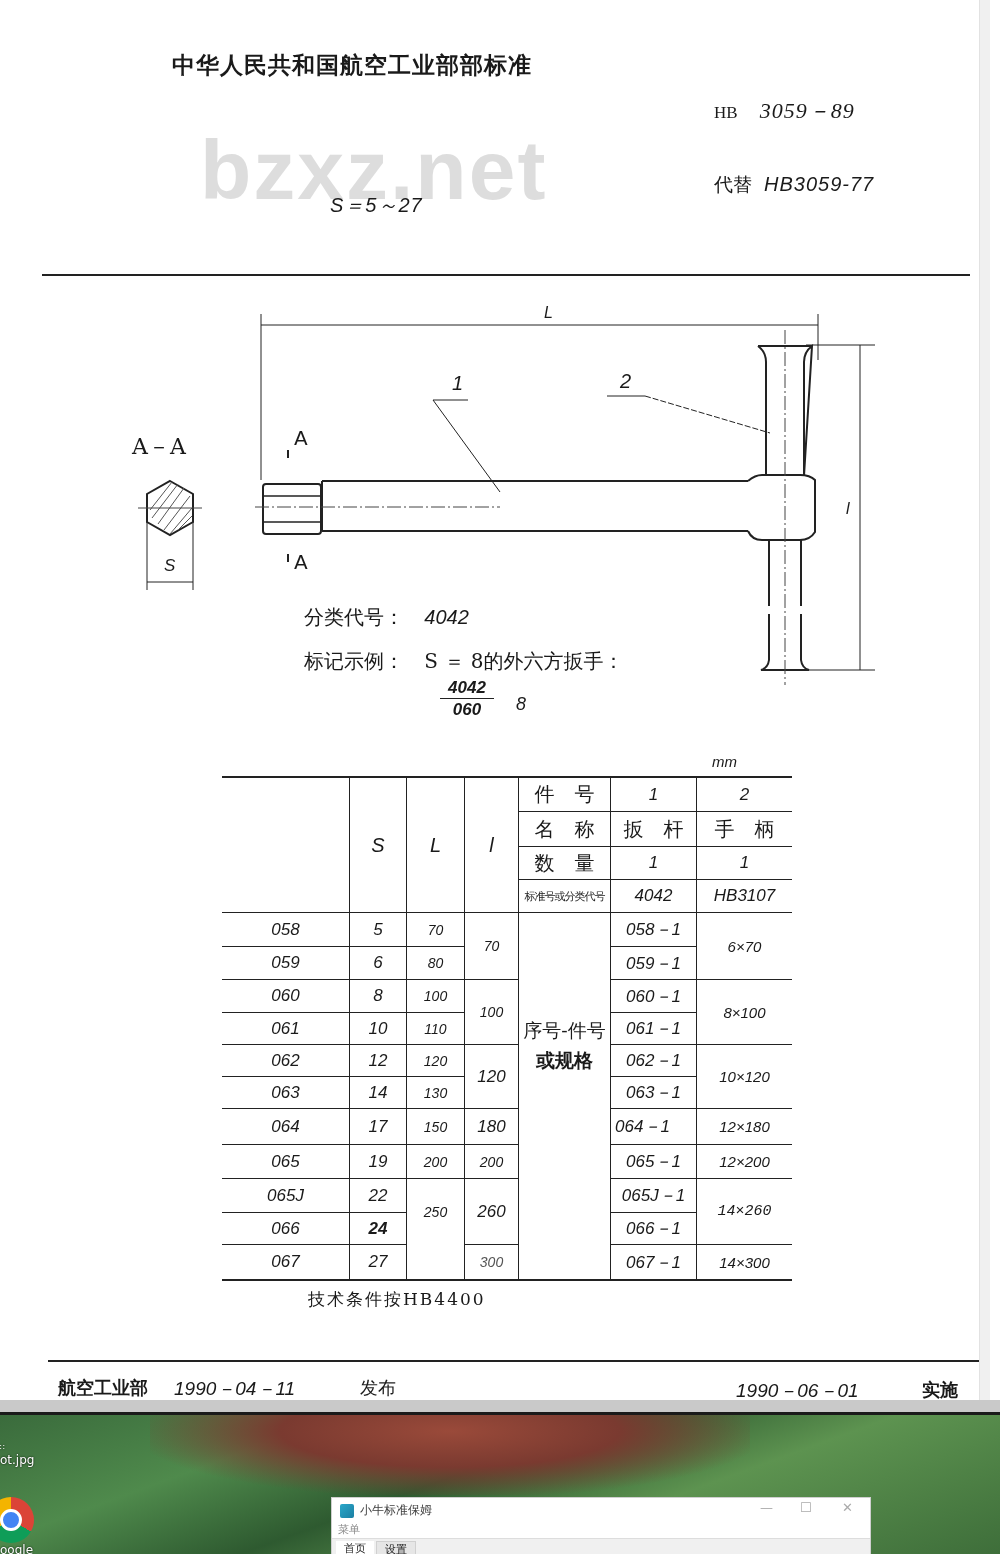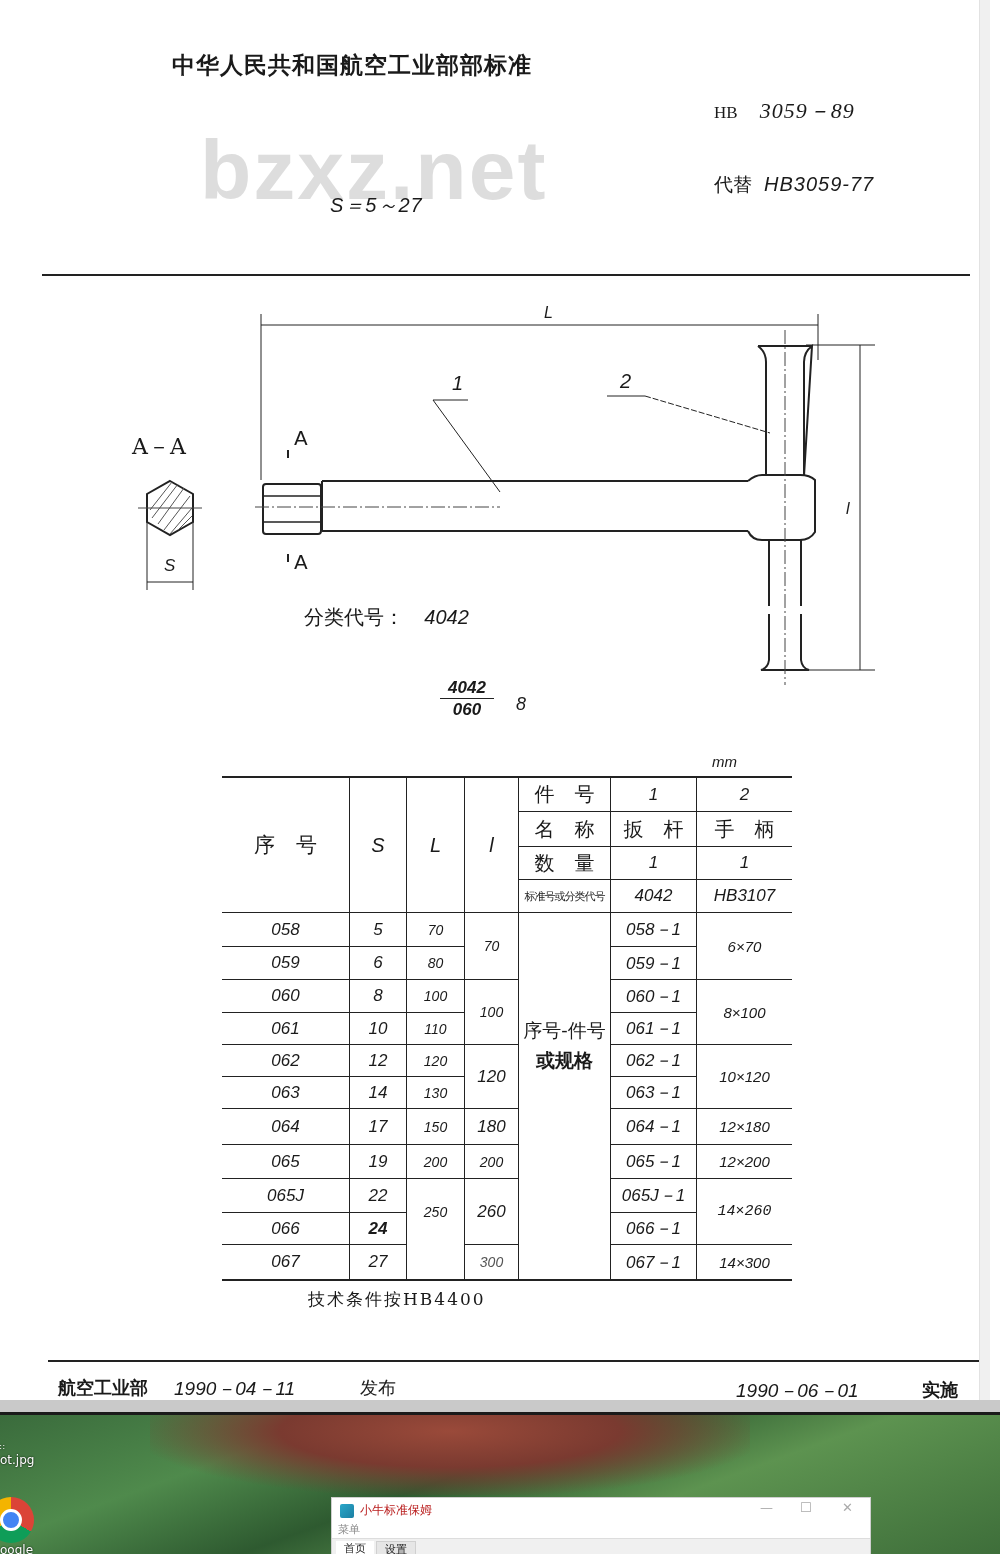--- a/index.html
+++ b/index.html
@@ -27,21 +27,21 @@
   
   .taskbar-sep { left:0; top:1400px; width:1000px; height:12px; background:#c9c9c9; border-bottom:3px solid #1a1a1a; }
   .desktop { left:0; top:1415px; width:1000px; height:139px;
      background: linear-gradient(160deg, #3a6b3c 0%, #4f8a4c 25%, #2e5a30 45%, #5d9350 65%, #3e6e3a 100%); overflow:hidden; }
   .desk-red { left:150px; top:0; width:600px; height:80px; background:radial-gradient(ellipse at 50% 20%, #9a4a3a 0%, #7a3a30 40%, rgba(120,60,50,0) 75%); }
   .desk-icon-label { color:#fff; font-size:12px; text-shadow:0 0 2px #000; }
   .chrome { left:-12px; top:1497px; width:46px; height:46px; border-radius:50%;
      background:conic-gradient(#db4437 0deg 120deg, #0f9d58 120deg 240deg, #f4b400 240deg 360deg); }
   .chrome::after { content:""; position:absolute; left:12px; top:12px; width:22px; height:22px; border-radius:50%; background:#4285f4; border:3px solid #fff; box-sizing:border-box; }
   .app { left:331px; top:1497px; width:538px; height:57px; background:#fff; border:1px solid #cfcfcf; }
-  .app-title { left:8px; top:4px; font-size:12px; color:#b91c1c; display:flex; align-items:center; gap:6px; }
+  .app-title { left:8px; top:4px; font-size:12px; color:#404040; display:flex; align-items:center; gap:6px; }
   .app-logo { width:14px; height:14px; background:linear-gradient(135deg,#2aa7c9,#1b7fa3); border-radius:2px; }
   .win-btn { top:2px; font-size:13px; color:#aaa; }
   .menu { left:6px; top:24px; font-size:11px; color:#888; }
   .tabs { left:0; top:40px; width:538px; height:17px; background:#f0f0f0; border-top:1px solid #ddd; }
   .tab { top:2px; height:15px; padding:0 8px; font-size:11px; color:#222; }
   .tab.active { background:#fff; }
   .tab.inactive { background:#e6e6e6; border:1px solid #d0d0d0; border-bottom:none; }
 </style>
 </head>
 <body>
@@ -120,20 +120,24 @@
   <div class="abs italic-num" style="left:164px; top:556px; font-size:17px;">S</div>
   <div class="abs italic-num" style="left:544px; top:304px; font-size:16px;">L</div>
   <div class="abs italic-num" style="left:846px; top:500px; font-size:16px;">l</div>
   <div class="abs italic-num" style="left:452px; top:372px; font-size:20px;">1</div>
   <div class="abs italic-num" style="left:620px; top:370px; font-size:20px;">2</div>
 
   <div class="abs hand" style="left:304px; top:604px; font-size:20px;">
     <span>分类代号：</span>
     <span class="italic-num" style="margin-left:14px;">4042</span>
   </div>
+  <div class="abs hand" style="left:304px; top:648px; font-size:20px;">
+    <span>标记示例：</span>
+    <span style="margin-left:14px;">S ＝ 8的外六方扳手：</span>
+  </div>
   <div class="abs italic-num" style="left:440px; top:678px; font-size:17px; font-weight:bold; text-align:center; width:54px;">
     <div style="border-bottom:1.5px solid #222; line-height:20px;">4042</div>
     <div style="line-height:22px;">060</div>
   </div>
   <div class="abs italic-num" style="left:516px; top:694px; font-size:18px;">8</div>
 
   <div class="abs italic-num" style="left:712px; top:753px; font-size:15px;">mm</div>
   <div class="abs tbl">
 
     <div class="hline" style="left:0; top:0; width:570px; height:2px;"></div>
@@ -166,21 +170,20 @@
     <div class="hline" style="left:0; top:368px; width:296px;"></div>
     <div class="hline" style="left:388px; top:368px; width:182px;"></div>
     <div class="hline" style="left:0; top:402px; width:296px;"></div>
     <div class="hline" style="left:388px; top:402px; width:182px;"></div>
     <div class="hline" style="left:0; top:436px; width:184px;"></div>
     <div class="hline" style="left:388px; top:436px; width:86px;"></div>
     <div class="hline" style="left:0; top:468px; width:184px;"></div>
     <div class="hline" style="left:242px; top:468px; width:54px;"></div>
     <div class="hline" style="left:388px; top:468px; width:182px;"></div>
 
-    <div class="cell hand" style="left:0; top:2px; width:127px; height:134px; font-size:21px;">序　号</div>
     <div class="cell italic-num" style="left:128px; top:2px; width:56px; height:134px; font-size:20px;">S</div>
     <div class="cell italic-num" style="left:185px; top:2px; width:57px; height:134px; font-size:20px;">L</div>
     <div class="cell italic-num" style="left:243px; top:2px; width:53px; height:134px; font-size:20px;">l</div>
     <div class="cell hand" style="left:297px; top:2px; width:91px; height:33px; font-size:20px;">件　号</div>
     <div class="cell hand" style="left:297px; top:36px; width:91px; height:34px; font-size:20px;">名　称</div>
     <div class="cell hand" style="left:297px; top:71px; width:91px; height:32px; font-size:20px;">数　量</div>
     <div class="cell hand" style="left:297px; top:104px; width:91px; height:32px; font-size:11px; letter-spacing:-1px;">标准号或分类代号</div>
     <div class="cell italic-num" style="left:389px; top:2px; width:85px; height:33px;">1</div>
     <div class="cell italic-num" style="left:475px; top:2px; width:95px; height:33px;">2</div>
     <div class="cell hand" style="left:389px; top:36px; width:85px; height:34px; font-size:20px;">扳　杆</div>
@@ -223,21 +226,21 @@
     <div>
       <div class="cell italic-num" style="left:0; top:301px; width:127px; height:31px;">063</div>
       <div class="cell italic-num" style="left:128px; top:301px; width:56px; height:31px;">14</div>
       <div class="cell italic-num" style="left:185px; top:301px; width:57px; height:31px; font-size:14px;">130</div>
       <div class="cell italic-num" style="left:389px; top:301px; width:85px; height:31px;">063－1</div>
     </div>
     <div>
       <div class="cell italic-num" style="left:0; top:333px; width:127px; height:35px;">064</div>
       <div class="cell italic-num" style="left:128px; top:333px; width:56px; height:35px;">17</div>
       <div class="cell italic-num" style="left:185px; top:333px; width:57px; height:35px; font-size:14px;">150</div>
-      <div class="cell italic-num" style="left:389px; top:333px; width:85px; height:35px;">064－1</div>
+      <div class="cell italic-num" style="left:378px; top:333px; width:85px; height:35px;">064－1</div>
     </div>
     <div>
       <div class="cell italic-num" style="left:0; top:369px; width:127px; height:33px;">065</div>
       <div class="cell italic-num" style="left:128px; top:369px; width:56px; height:33px;">19</div>
       <div class="cell italic-num" style="left:185px; top:369px; width:57px; height:33px; font-size:14px;">200</div>
       <div class="cell italic-num" style="left:389px; top:369px; width:85px; height:33px;">065－1</div>
     </div>
     <div>
       <div class="cell italic-num" style="left:0; top:403px; width:127px; height:33px;">065J</div>
       <div class="cell italic-num" style="left:128px; top:403px; width:56px; height:33px;">22</div>

